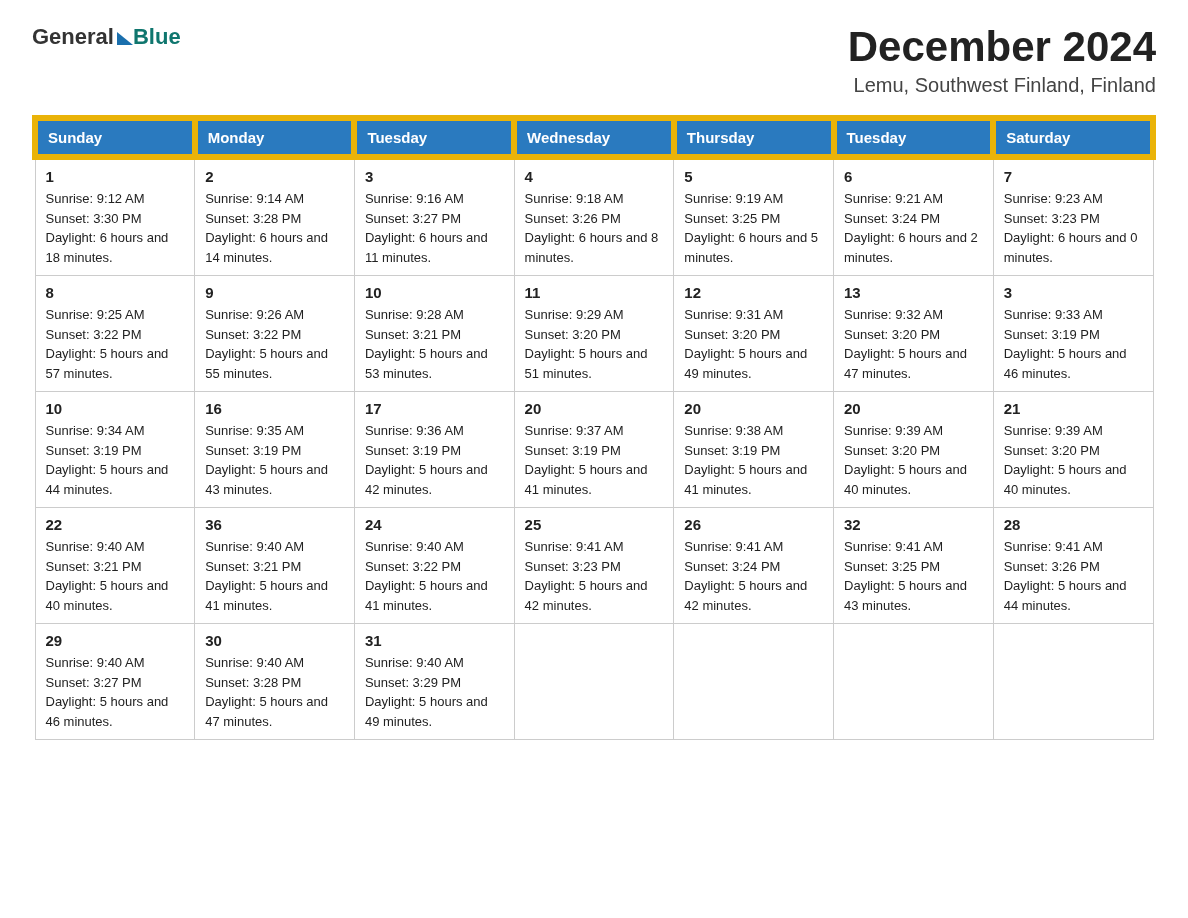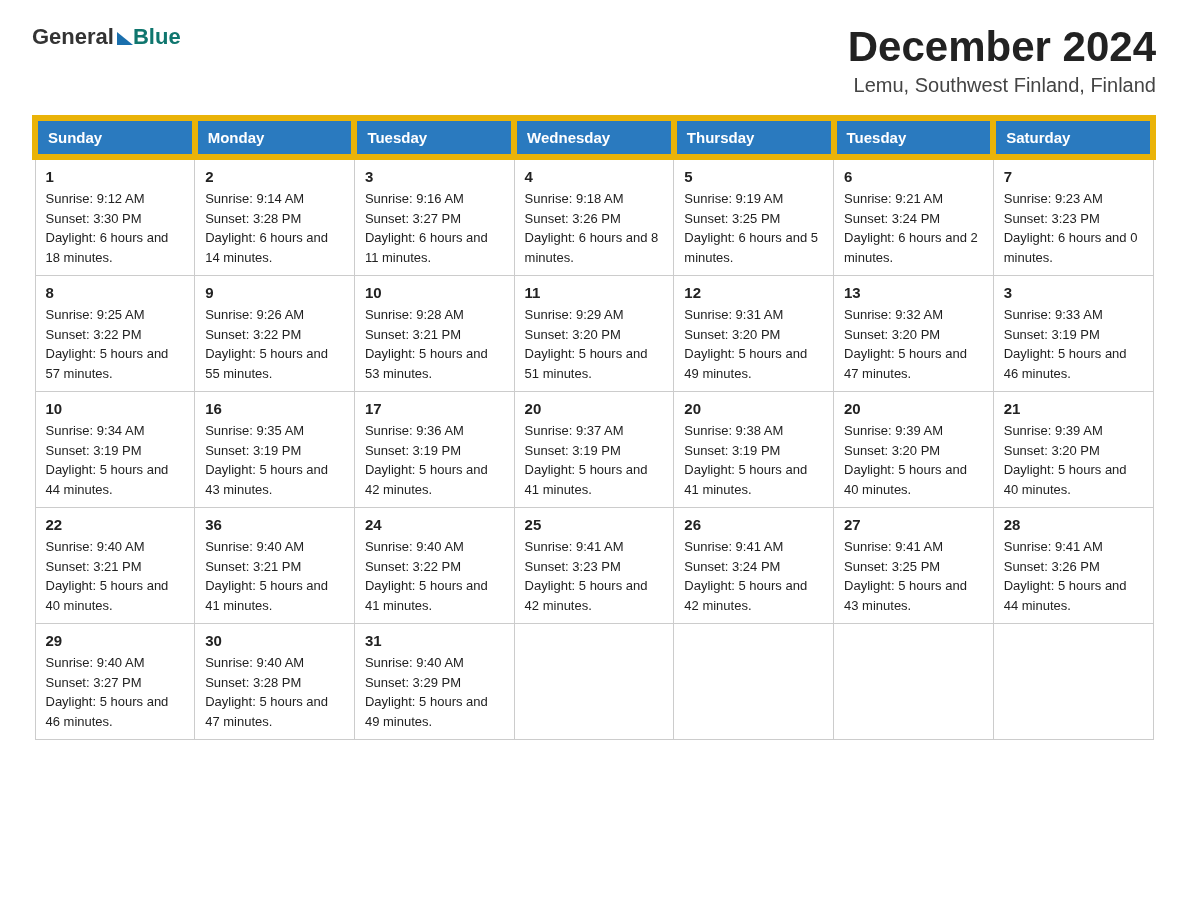--- a/index.html
+++ b/index.html
@@ -232,21 +232,21 @@
         </td>
         <td>
           <div class="day-number">25</div>
           <div class="day-info">Sunrise: 9:41 AM<br>Sunset: 3:23 PM<br>Daylight: 5 hours and 42 minutes.</div>
         </td>
         <td>
           <div class="day-number">26</div>
           <div class="day-info">Sunrise: 9:41 AM<br>Sunset: 3:24 PM<br>Daylight: 5 hours and 42 minutes.</div>
         </td>
         <td>
-          <div class="day-number">27</div>
+          <div class="day-number">32</div>
           <div class="day-info">Sunrise: 9:41 AM<br>Sunset: 3:25 PM<br>Daylight: 5 hours and 43 minutes.</div>
         </td>
         <td>
           <div class="day-number">28</div>
           <div class="day-info">Sunrise: 9:41 AM<br>Sunset: 3:26 PM<br>Daylight: 5 hours and 44 minutes.</div>
         </td>
       </tr>
       <tr>
         <td>
           <div class="day-number">29</div>

